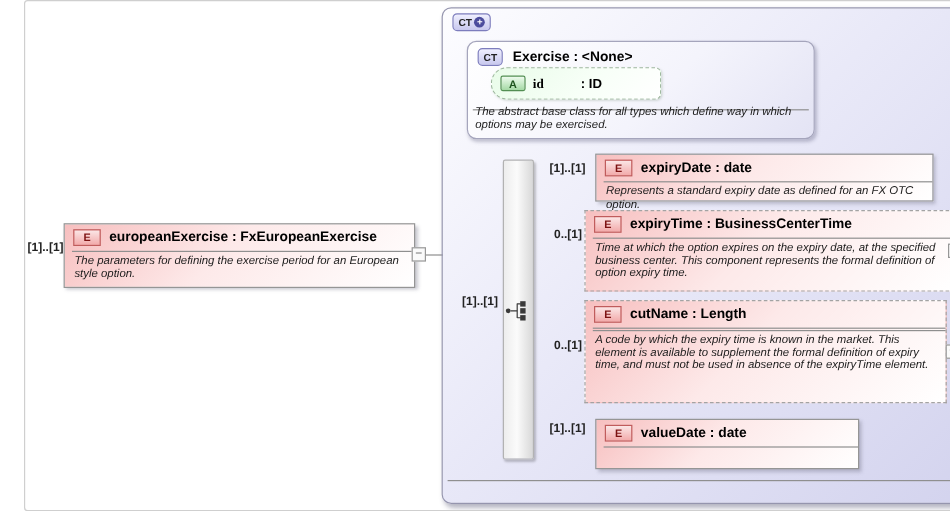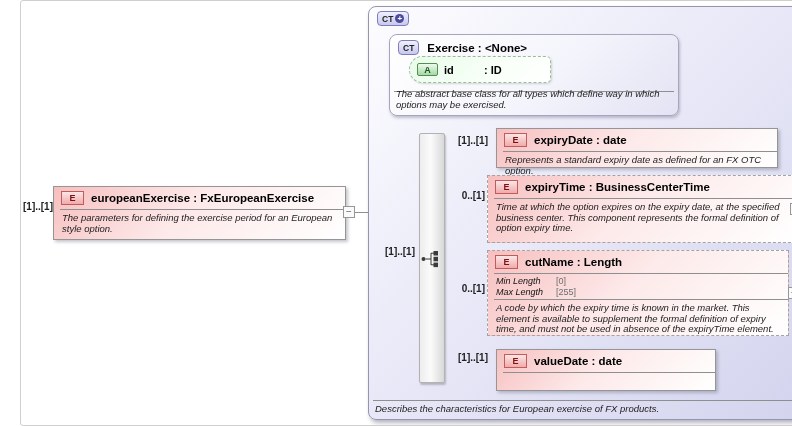--- a/index.html
+++ b/index.html
@@ -56,21 +56,21 @@
              font-weight:bold;font-size:12px;color:#000;white-space:nowrap;}
   .abs-sep{position:absolute;height:1px;background:#8f8f8f;}
   .abs-desc{position:absolute;font-style:italic;font-size:9.5px;line-height:10.5px;color:#1c1c1c;}
 
   
   .attr{position:absolute;left:388px;top:55px;width:142px;height:27px;box-sizing:border-box;
         border:1px dashed #9fb89f;border-radius:14px 5px 5px 14px;
         background:linear-gradient(135deg,#e9fce9 0%,#f7fff7 55%,#ffffff 100%);
         display:flex;align-items:center;gap:6px;padding:0 4px 0 7px;
         font-weight:bold;font-size:11px;color:#000;box-shadow:1px 1px 2px rgba(90,120,90,.25);}
-  .attr .aname{width:34px;}
+  .attr .aname{width:34px;font-family:Liberation Serif, serif;}
 
   
   .seqbar{position:absolute;left:398px;top:132px;width:26px;height:250px;box-sizing:border-box;
           border:1px solid #b2b2b2;border-radius:2px;
           background:linear-gradient(to right,#ededed,#fbfbfb 45%,#d8d8d8);
           box-shadow:1px 2px 2px rgba(0,0,0,.22);}
   .seqicon{position:absolute;left:400px;top:249px;}
 
   
   .toggle{position:absolute;width:12px;height:12px;box-sizing:border-box;border:1px solid #979797;
@@ -94,21 +94,20 @@
   <div class="hline" style="left:425px;top:362px;width:50px;"></div>
 
   <div class="root-box">
     <div class="root-head">
       <span class="badge ct">
         <span>CT</span>
         <span class="plus-circle">+</span>
       </span>
     </div>
     <div class="abs-sep" style="left:4px;right:4px;top:393px;"></div>
-    <div class="footer-text">Describes the characteristics for European exercise of FX products.</div>
   </div>
 
   <div class="base-box">
     <div class="root-head" style="font-size:11.5px;top:5px;">
       <span class="badge ct">
         <span>CT</span>
       </span>
       <span>Exercise : &lt;None&gt;</span>
     </div>
     <div class="abs-sep" style="left:4px;right:4px;top:56px;"></div>
@@ -179,30 +178,20 @@
 
   <div class="card-label" style="left:432px;top:282px;width:32px;text-align:right;">0..[1]</div>
   <div class="ebox dashed" style="left:466px;top:249px;width:302px;height:86px;">
     <div class="ehead">
       <span class="badge e">
         <span>E</span>
       </span>
       <span>cutName : Length</span>
     </div>
     <div class="sep"></div>
-    <div class="facets">
-      <div class="facet-row">
-        <span class="facet-label">Min Length</span>
-        <span class="facet-val">[0]</span>
-      </div>
-      <div class="facet-row">
-        <span class="facet-label">Max Length</span>
-        <span class="facet-val">[255]</span>
-      </div>
-    </div>
     <div class="sep"></div>
     <div class="edesc">A code by which the expiry time is known in the market. This element is available to supplement the formal definition of expiry time, and must not be used in absence of the expiryTime element.</div>
   </div>
   <div class="toggle" style="left:767px;top:286px;">+</div>
 
   <div class="card-label" style="left:432px;top:351px;width:35px;text-align:right;">[1]..[1]</div>
   <div class="ebox" style="left:475px;top:348px;width:220px;height:42px;">
     <div class="ehead">
       <span class="badge e">
         <span>E</span>

